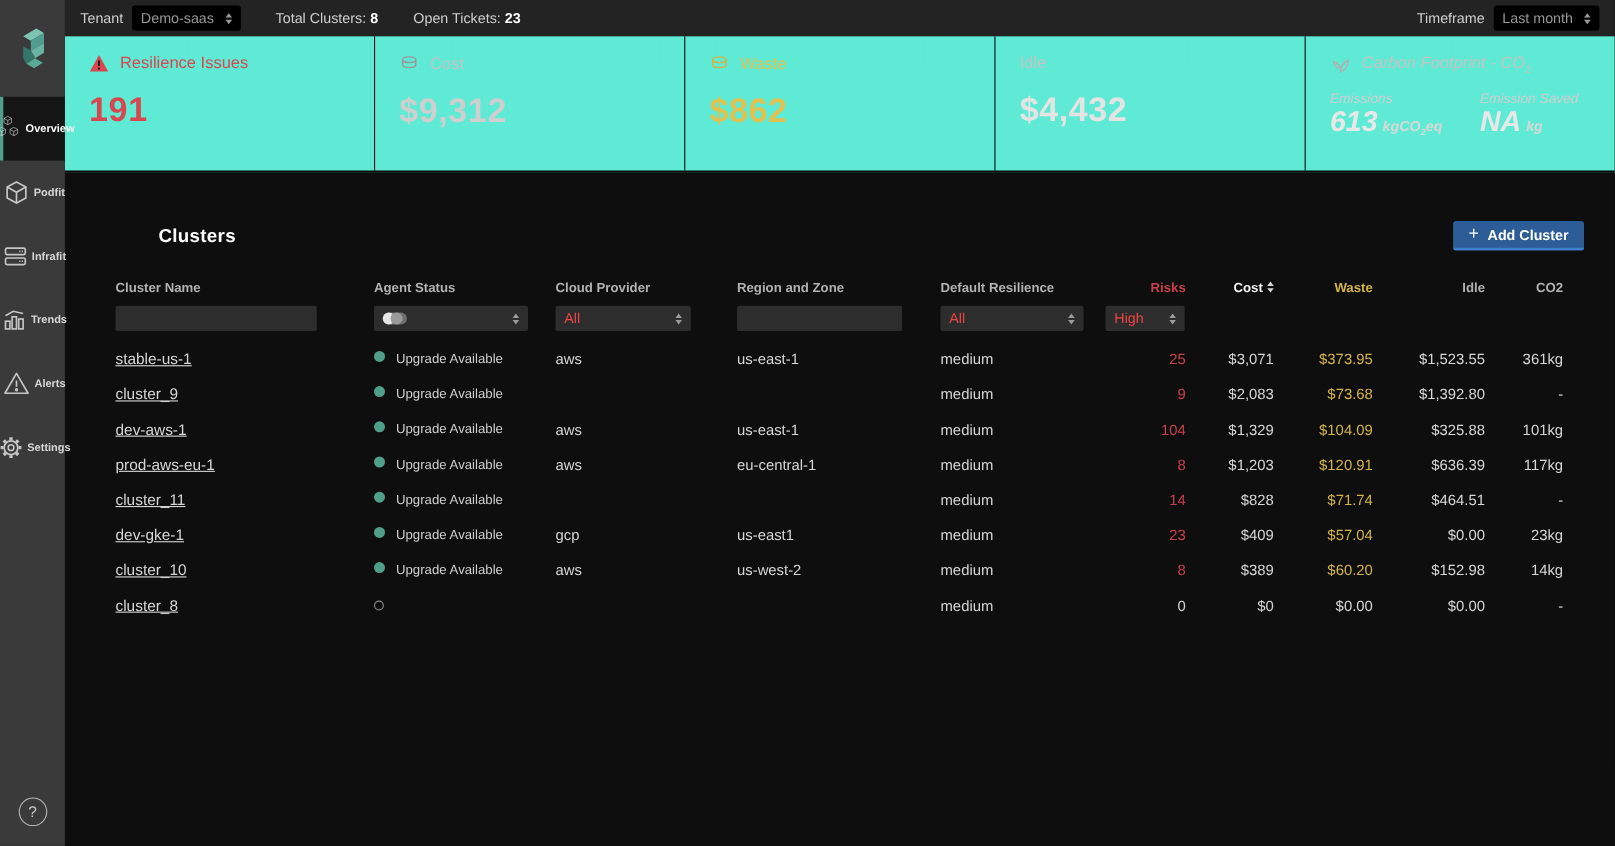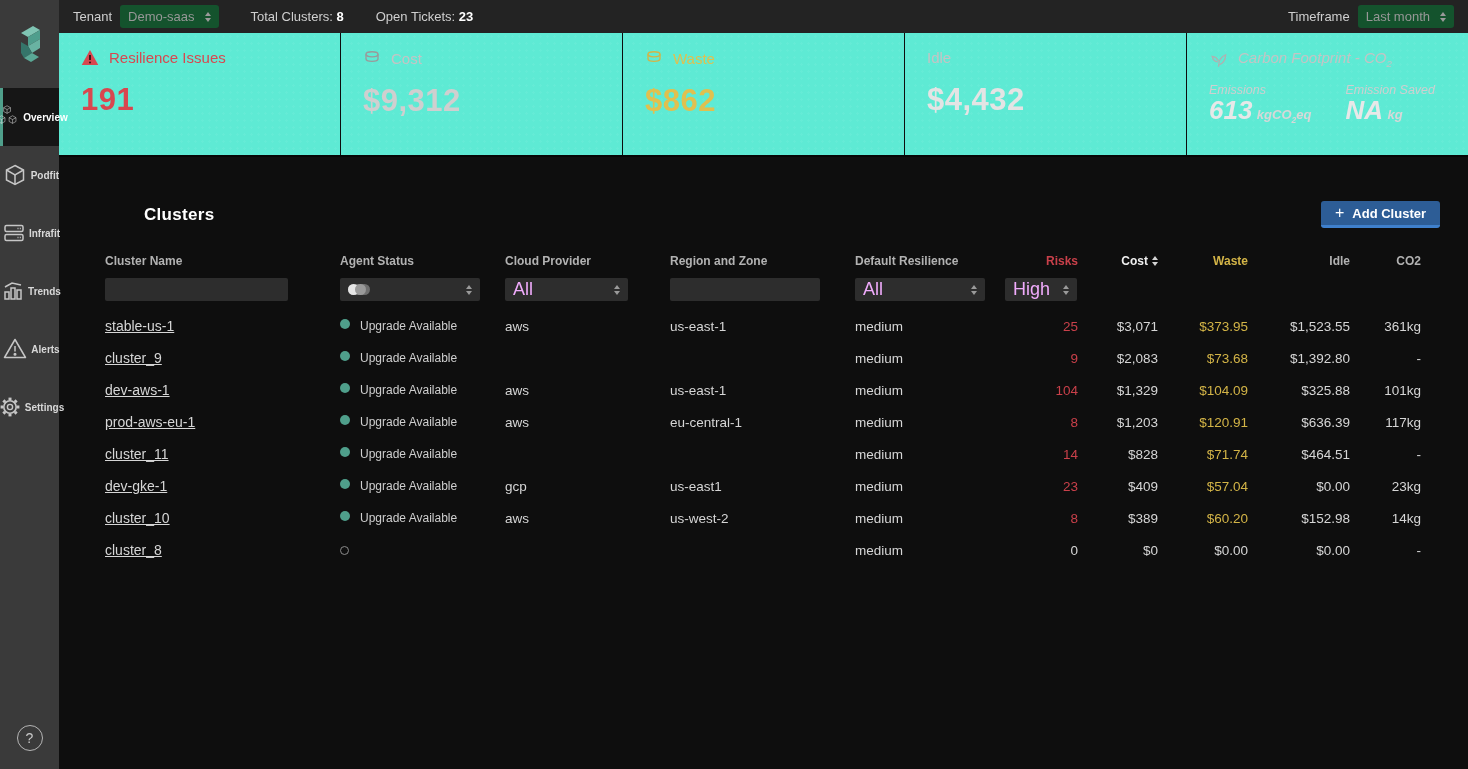--- a/index.html
+++ b/index.html
@@ -26,21 +26,21 @@
   
   .main { flex:1; display:flex; flex-direction:column;border-radius:27px; }
 
   
   .topbar { height:33px; background:#232323; display:flex; align-items:center;
     padding:0 14px; gap:8px; flex-shrink:0; }
   .topbar-label { font-size:13px; color:#cfcfcf; }
   .tb-stat { font-size:13px; color:#cfcfcf; margin-left:24px; }
   .tb-stat b { color:#ffffff; font-weight:bold; }
   .spacer { flex:1; }
-  .select { background:#14532d; border-radius:3px; height:23px; display:inline-flex;
+  .select { background:#000000; border-radius:3px; height:23px; display:inline-flex;
     align-items:center; gap:10px; padding:0 8px; color:#979797; font-size:13px; cursor:pointer; }
   .steppers { display:flex; flex-direction:column; gap:2px; }
   .tri-up { width:0; height:0; border-left:3.5px solid transparent; border-right:3.5px solid transparent;
     border-bottom:4.5px solid #9a9a9a; }
   .tri-down { width:0; height:0; border-left:3.5px solid transparent; border-right:3.5px solid transparent;
     border-top:4.5px solid #9a9a9a; }
 
   
   .kpi-row { height:124px; display:flex; background:#5eead4; border-bottom:2px solid #060606; flex-shrink:0; }
   .kpi-card { flex:1; padding:16px 0 0 22px; border-right:1px solid #0d0d0d; }
@@ -74,21 +74,21 @@
   .th-cost { color:#efefef; display:flex; align-items:center; justify-content:flex-end; gap:4px; }
   .sort-icon { display:flex; flex-direction:column; gap:2px; }
   .sort-icon .tri-up { border-bottom-color:#d5d5d5; }
   .sort-icon .tri-down { border-top-color:#d5d5d5; }
 
   .filter-row { margin-top:10px; }
   .f-input { background:#2d2d2d; border:none; border-radius:2px; height:23px; width:183px;
     color:#cccccc; padding:0 8px; font-size:13px; outline:none; }
   .f-input.region { width:150px; }
   .f-select { background:#2d2d2d; border-radius:2px; height:23px; display:flex; align-items:center;
-    justify-content:space-between; padding:0 8px; color:#f0abfc; font-size:18px; cursor:pointer; }
+    justify-content:space-between; padding:0 8px; color:#ef4444; font-size:13px; cursor:pointer; }
   .f-select.agent { width:140px; }
   .f-select.provider { width:123px; }
   .f-select.resilience { width:130px; }
   .f-select.risks { width:72px; }
   .toggle-glyph { width:22px; height:11px; background:#6e6e6e; border-radius:6px; position:relative; }
   .toggle-glyph::before { content:""; position:absolute; left:0; top:0; width:11px; height:11px;
     border-radius:50%; background:#e6e6e6; }
   .toggle-glyph::after { content:""; position:absolute; left:7px; top:0; width:11px; height:11px;
     border-radius:50%; background:#9a9a9a; }
 

